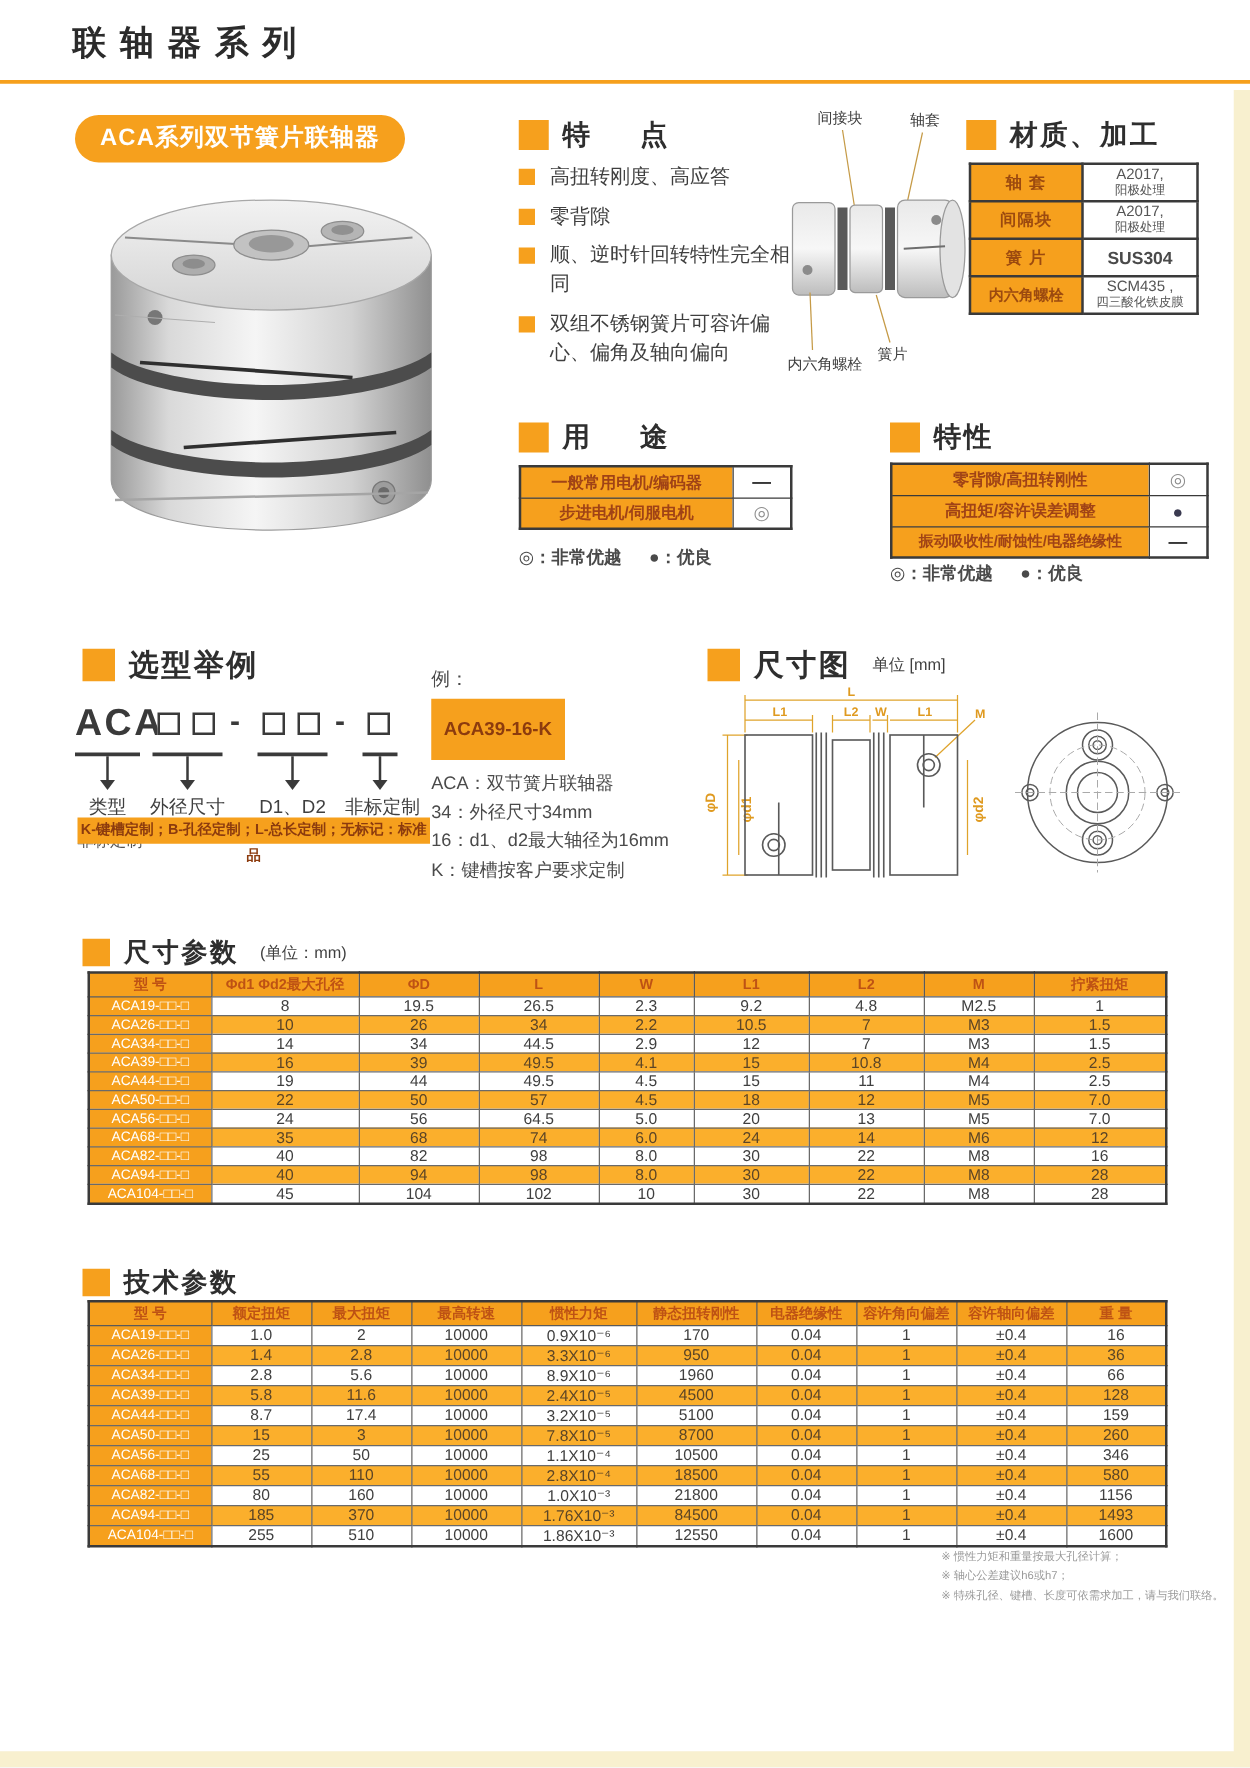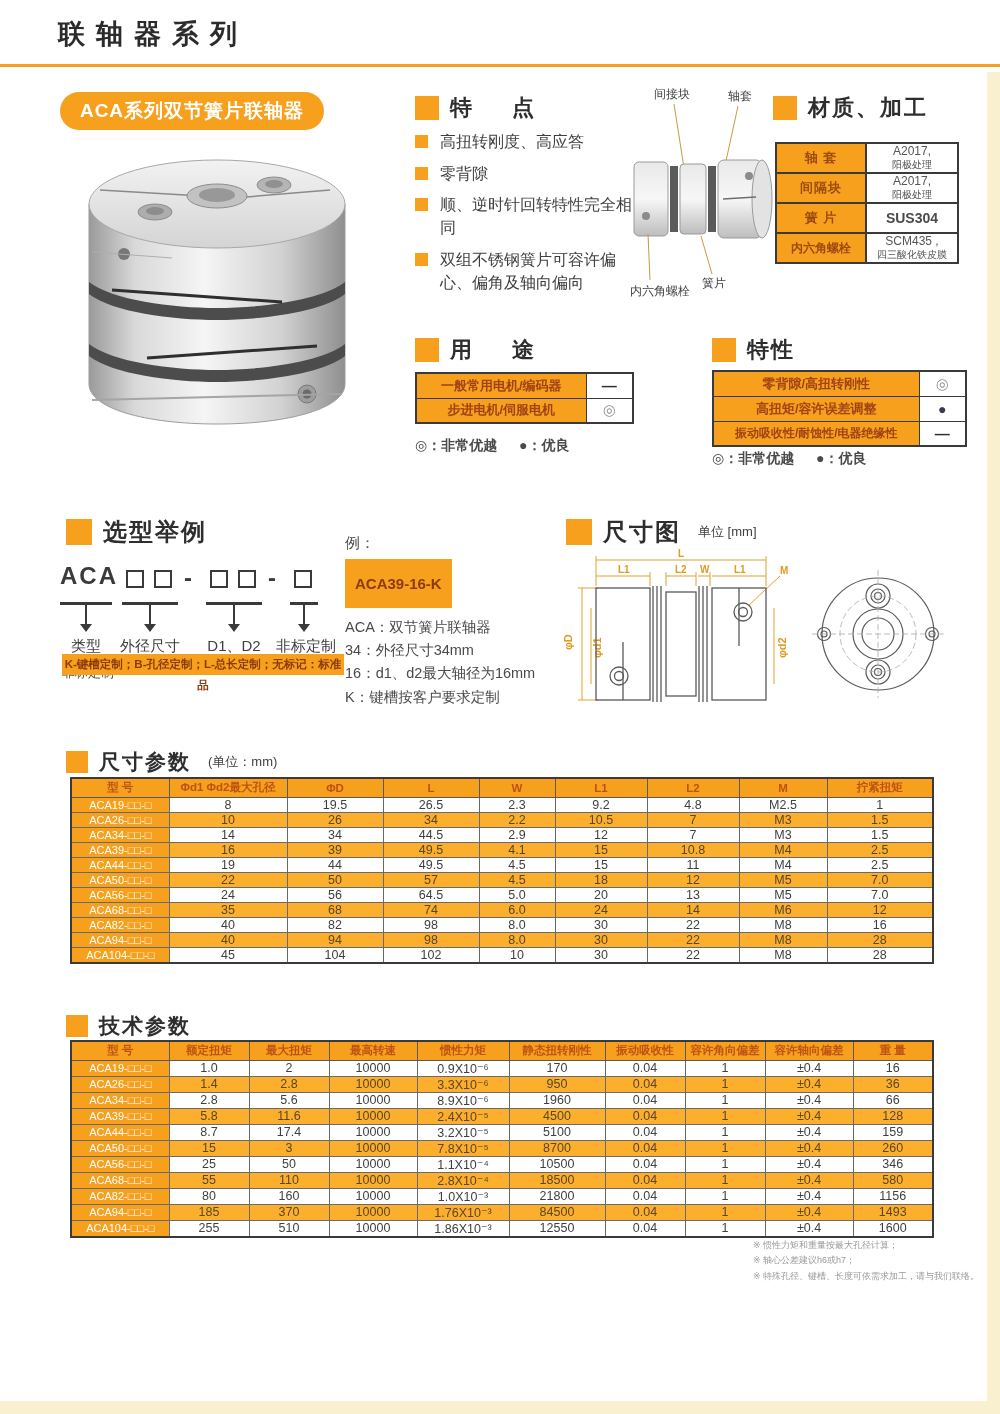--- a/index.html
+++ b/index.html
@@ -47,21 +47,21 @@
   .sym-label{background:var(--accent);color:#A04316;font-weight:bold;font-size:13px;text-align:center;}
   .sym-cell{width:47px;text-align:center;background:#fff;font-weight:bold;}
   .sym-ring{color:#8E8E8E;font-size:15px;}
   .sym-dot{color:#3A3A50;font-size:14px;}
   .sym-dash{color:#2F2F2F;font-size:15px;}
   .legend{font-size:14px;font-weight:bold;color:#4a4a4a;}
   .legend span{margin-right:18px;}
 
   
   .formula{left:60px;top:558px;width:320px;height:110px;}
-  .formula .prefix{position:absolute;left:0;top:4px;font-size:24px;font-weight:bold;color:#3a3a3a;letter-spacing:2px;}
+  .formula .prefix{position:absolute;left:0;top:4px;font-size:30px;font-weight:bold;color:#3a3a3a;letter-spacing:2px;}
   .fbox{position:absolute;top:12px;width:18px;height:18px;border:2px solid #3a3a3a;background:#fff;}
   .fdash{position:absolute;top:6px;font-size:24px;font-weight:bold;color:#3a3a3a;}
   .fline{position:absolute;top:44px;height:3px;background:#3a3a3a;}
   .arrow-stem{position:absolute;top:47px;width:2px;height:20px;background:#3a3a3a;}
   .arrow-head{position:absolute;top:66px;width:0;height:0;border-left:6px solid transparent;border-right:6px solid transparent;border-top:8px solid #3a3a3a;}
   .flabel{position:absolute;top:78px;font-size:15px;color:var(--dark_text);text-align:center;line-height:1.3;}
   .custom-note{left:62px;top:664px;font-size:13px;color:#555;}
   .custom-bar{left:62px;top:654px;width:282px;height:21px;background:var(--accent);color:#8C3B0E;
               font-size:11.5px;font-weight:bold;line-height:21px;text-align:center;}
   .example{left:345px;top:534px;width:220px;}
@@ -180,21 +180,21 @@
       <text x="74" y="203" font-size="12" fill="#3f3f3f">簧片</text>
       <line x1="22" y1="196" x2="20" y2="150" stroke="#c59a46" stroke-width="1"></line>
       <text x="2" y="211" font-size="12" fill="#3f3f3f">内六角螺栓</text>
     </svg>
   </div>
 
   <div class="abs sec" style="left:773px;top:93px;">
     <span class="sec-square"></span>
     <span class="sec-text">材质、加工</span>
   </div>
-  <table class="abs mat-table" style="left:775px;top:142px;padding-left:15px;">
+  <table class="abs mat-table" style="left:775px;top:130px;padding-left:15px;">
     <tbody>
         <tr>
       <td class="mat-label">轴 套</td>
       <td class="mat-value">
         <span>A2017,</span>
         <span class="line2">阳极处理</span>
       </td>
     </tr>
     <tr>
       <td class="mat-label">间隔块</td>
@@ -544,21 +544,21 @@
   </div>
   <table class="abs data-table tech-table" style="left:70px;top:1040px;" data-table="tech_table">
       <thead>
         <tr>
           <th>型 号</th>
           <th>额定扭矩</th>
           <th>最大扭矩</th>
           <th>最高转速</th>
           <th>惯性力矩</th>
           <th>静态扭转刚性</th>
-          <th>振动吸收性</th>
+          <th>电器绝缘性</th>
           <th>容许角向偏差</th>
           <th>容许轴向偏差</th>
           <th>重 量</th>
         </tr>
       </thead>
       <tbody>
         <tr>
           <td>ACA19-□□-□</td>
           <td>1.0</td>
           <td>2</td>

